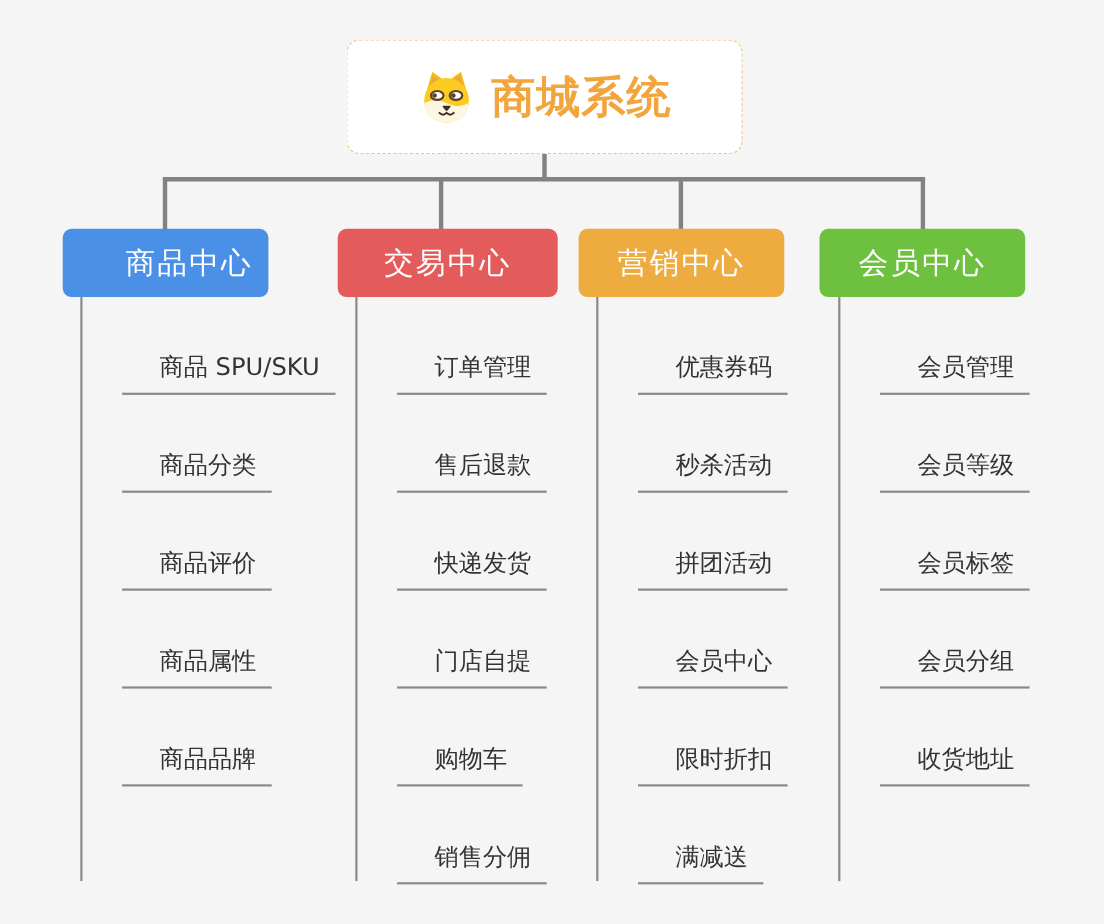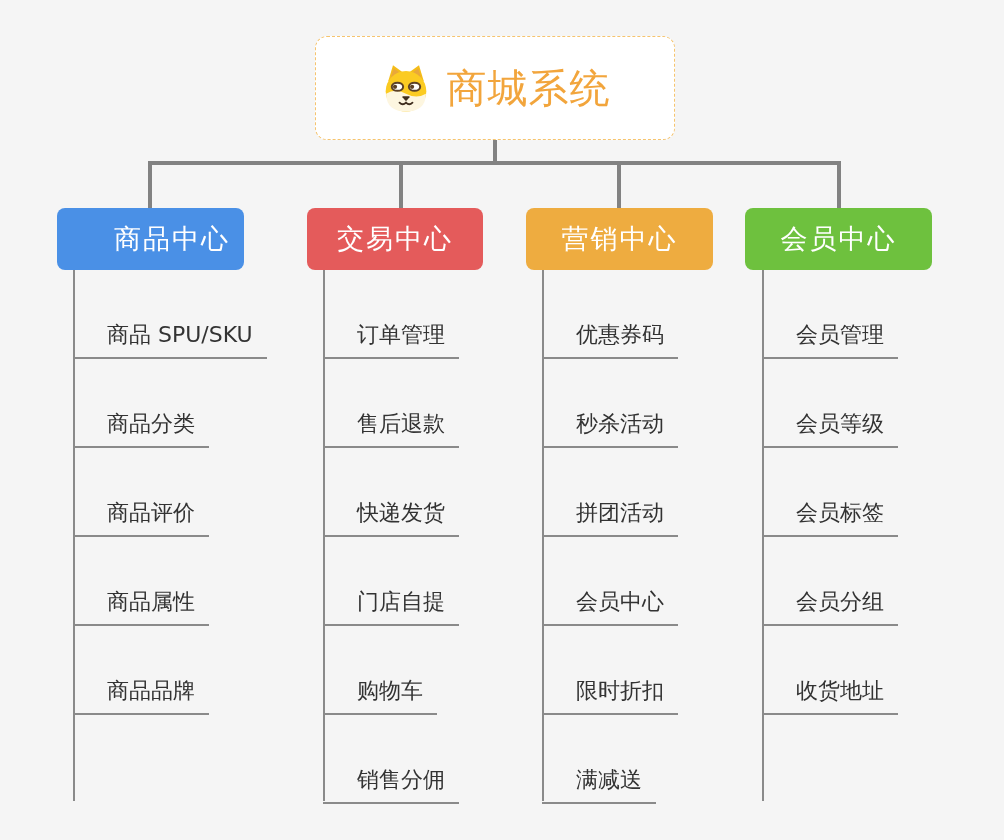--- a/index.html
+++ b/index.html
@@ -20,21 +20,21 @@
     background: #ffffff;
     border: 1px dashed #f6c46e;
     border-radius: 12px;
     display: flex;
     align-items: center;
     justify-content: center;
     gap: 15px;
   }
   .root-title {
     font-size: 40px;
-    font-weight: 400;
+    font-weight: 700;
     color: #f2a53c;
     letter-spacing: 1px;
     white-space: nowrap;
   }
   .root-icon { width: 52px; height: 52px; flex: 0 0 auto; }
 
   
   .conn { position: absolute; background: #828282; }
   .conn-stub       { left: 493px; top: 140px; width: 4px; height: 23px; }
   .conn-horizontal { left: 148px; top: 161px; width: 693px; height: 4px; border-radius: 2px; }
@@ -52,26 +52,26 @@
     display: flex;
     align-items: center;
     justify-content: center;
     color: #ffffff;
     font-size: 27px;
     font-weight: 500;
     letter-spacing: 2px;
     white-space: nowrap;
   }
   .branch-1 { left: 57px;  width: 187px; }
-  .branch-2 { left: 307px; width: 176px; }
+  .branch-2 { left: 307px; width: 200px; }
   .branch-3 { left: 526px; width: 187px; }
   .branch-4 { left: 745px; width: 187px; }
 
   
-  .column { position: absolute; top: 270px; }
+  .column { position: absolute; top: 270px; padding-left: 38px; }
   .col-1 { left: 73px; }
   .col-2 { left: 323px; }
   .col-3 { left: 542px; }
   .col-4 { left: 762px; }
   .trunk {
     position: absolute;
     left: 0; top: 0;
     width: 2px; height: 531px;
     background: #8a8a8a;
   }

